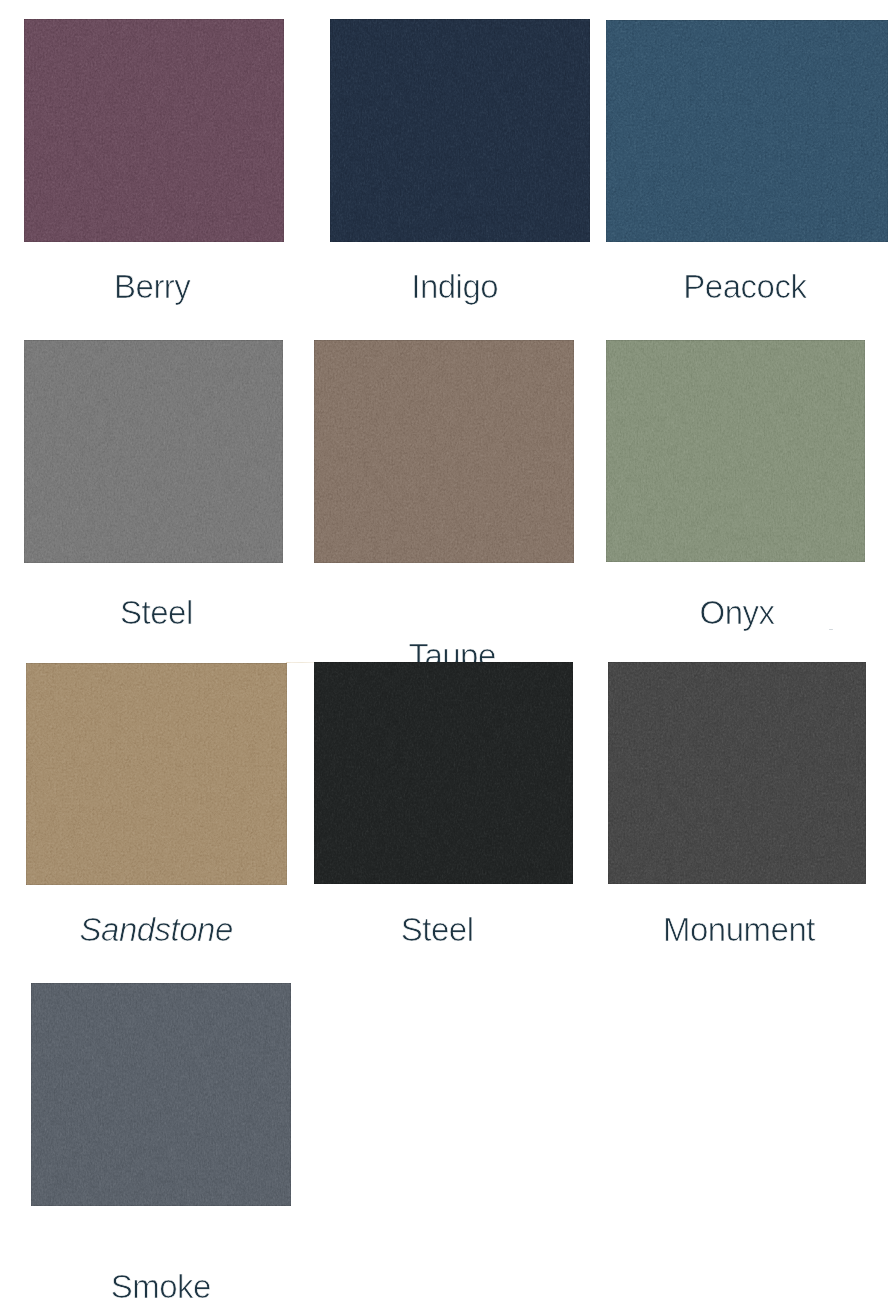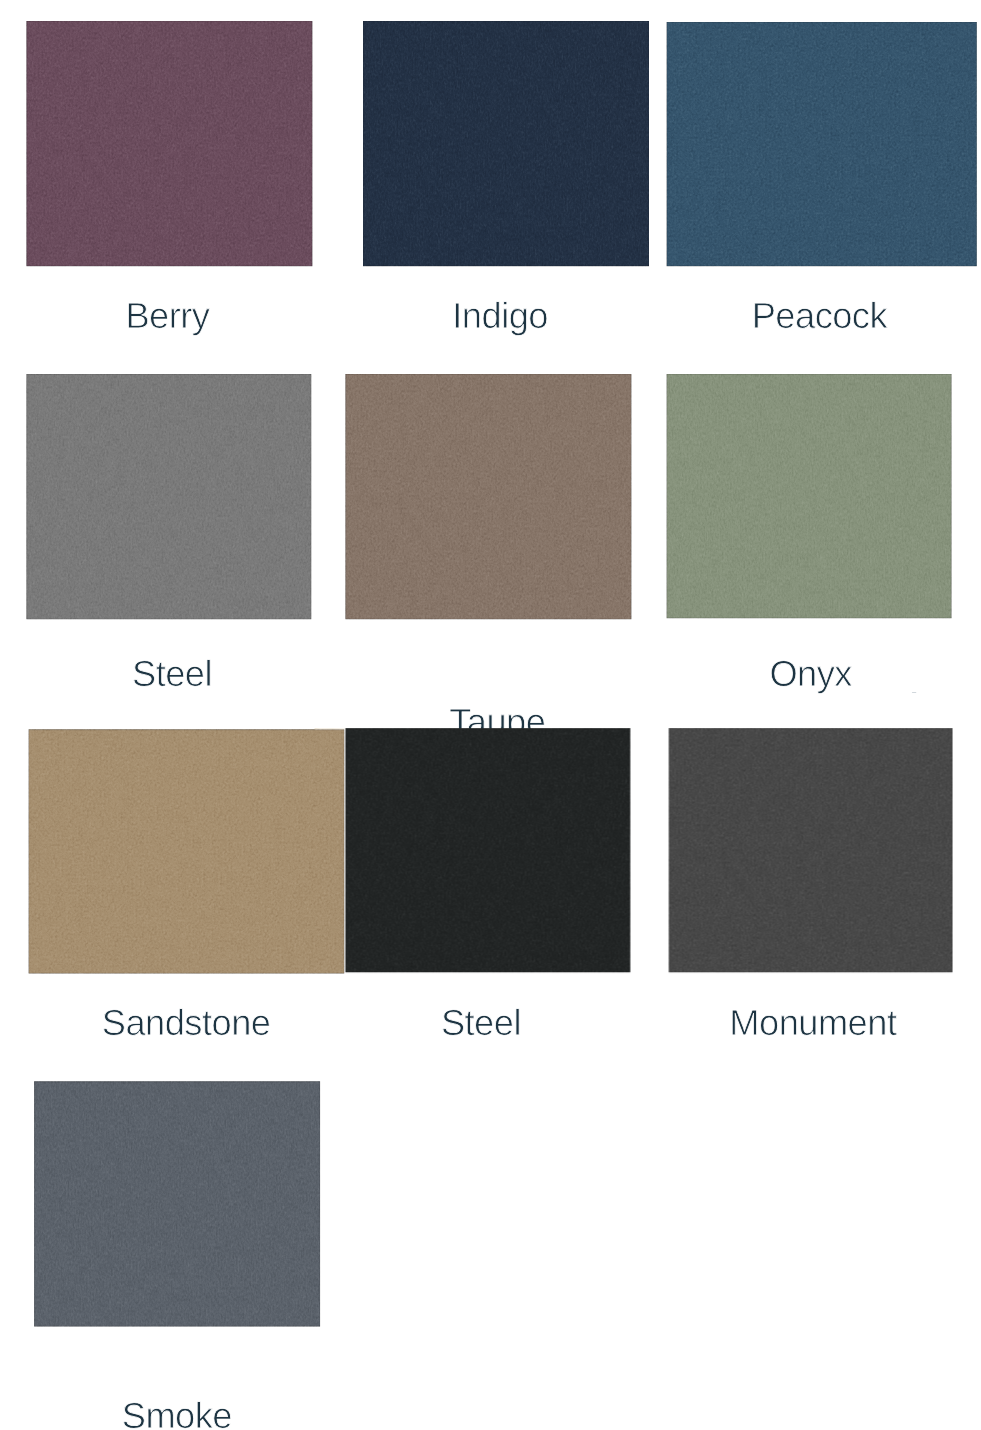--- a/index.html
+++ b/index.html
@@ -96,21 +96,21 @@
   .c3 .swatch-label { left: 51.040%; top: 256.1px; }
 
   .c4 { left: 314.0px; top: 339.9px; width: 259.9px; height: 288.9px; }
   .c4 .swatch-chip  { height: 222.9px; }
   .c4 .swatch-label { left: 53.136%; top: 255.9px; margin-top: 43px; }
 
   .c5 { left: 605.7px; top: 339.6px; width: 259.3px; height: 289.2px; }
   .c5 .swatch-chip  { height: 222.7px; }
   .c5 .swatch-label { left: 50.636%; top: 256.2px; }
 
-  .c6 { left: 25.8px; top: 662.8px; width: 287px; height: 283.6px; }
+  .c6 { left: 25.8px; top: 662.8px; width: 261px; height: 283.6px; font-style: italic; }
   .c6 .swatch-chip  { height: 222.3px; }
   .c6 .swatch-label { left: 49.962%; top: 250.6px; }
 
   .c7 { left: 313.8px; top: 662.4px; width: 259.7px; height: 284.0px; }
   .c7 .swatch-chip  { height: 222.1px; }
   .c7 .swatch-label { left: 47.516%; top: 251.0px; }
 
   .c8 { left: 608.0px; top: 661.8px; width: 257.9px; height: 284.6px; }
   .c8 .swatch-chip  { height: 222.3px; }
   .c8 .swatch-label { left: 50.795%; top: 251.6px; text-decoration: underline; }

